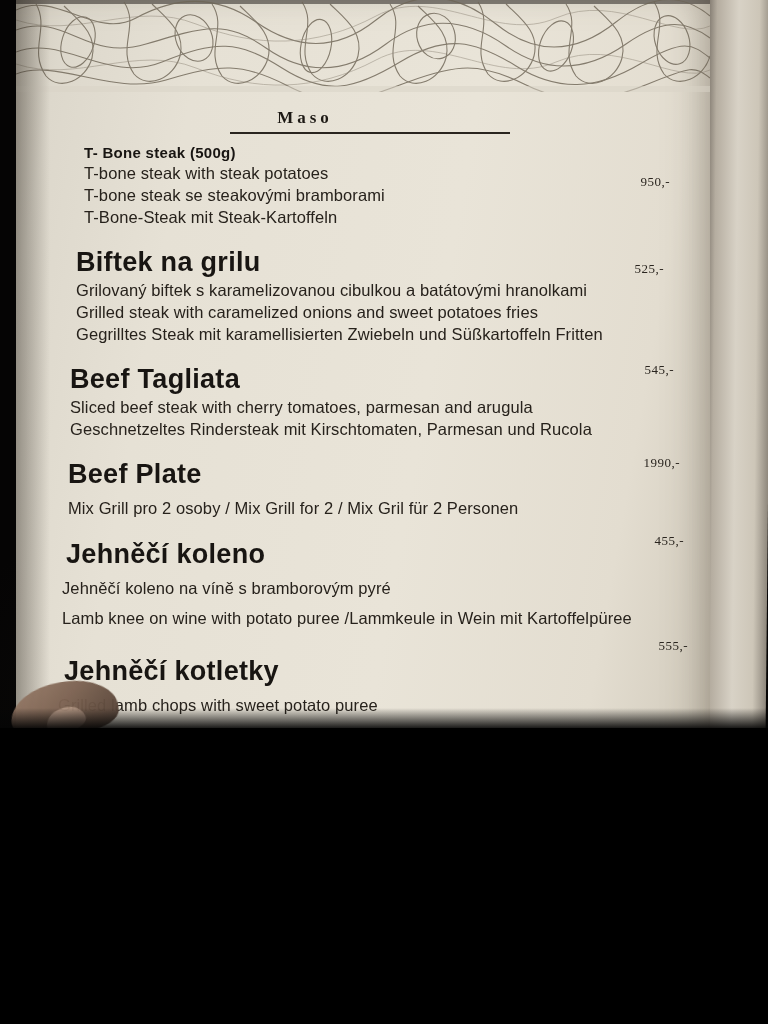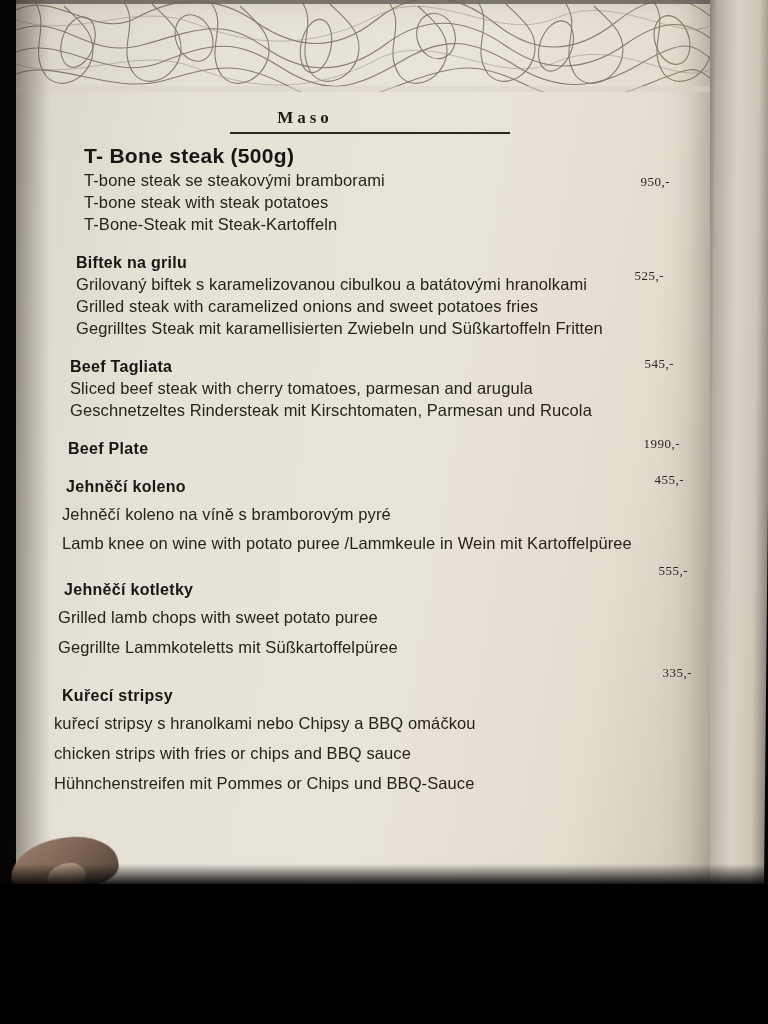--- a/index.html
+++ b/index.html
@@ -9,21 +9,21 @@
   }
   body {
     width: 768px;
     height: 1024px;
     overflow: hidden;
     font-family: "Liberation Sans", sans-serif;
   }
   #photo {
     position: relative;
     width: 768px;
-    height: 884px;
+    height: 728px;
     background: #eab308;
     overflow: hidden;
   }
 
   
   .bg-dark {
     position: absolute;
     inset: 0;
     background:
       radial-gradient(ellipse 60% 40% at 50% 100%, #1b1714 0%, #090807 60%, #050404 100%);
@@ -119,21 +119,21 @@
     background: #2a251f;
     margin: 4px 0 10px 170px;
   }
 
   .item {
     position: relative;
     margin-bottom: 14px;
   }
   .item-name {
     font-family: "Liberation Sans", sans-serif;
-    font-size: 16px;
+    font-size: 27px;
     font-weight: 600;
     letter-spacing: .3px;
     color: #181512;
     margin: 0 0 2px 0;
   }
   .item-price {
     position: absolute;
     right: -16px;
     top: 2px;
     font-family: Liberation Serif, serif;
@@ -145,21 +145,21 @@
   .desc {
     font-family: "Liberation Sans", sans-serif;
     font-size: 16.5px;
     line-height: 1.33;
     color: #27221c;
     margin: 0;
     letter-spacing: .1px;
   }
 
   
-  .i0 .item-name { font-size: 21px; }
+  .i0 .item-name { font-size: 15px; }
   .i0 { margin-left: 24px; }
   .i0 .desc { margin-left: 0px; }
   .i1 { margin-left: 16px; margin-top: 18px; }
   .i2 { margin-left: 12px; margin-top: 18px; }
   .i3 { margin-left: 10px; margin-top: 18px; }
   .i4 { margin-left: 8px; margin-top: 18px; }
   .i5 { margin-left: 6px; margin-top: 20px; }
   .i6 { margin-left: 4px; margin-top: 26px; }
   .i7 { margin-left: 2px; margin-top: 28px; }
 
@@ -252,22 +252,22 @@
     </div>
 
     <div class="menu">
 
       <div class="section-title">Maso</div>
       <div class="title-rule"></div>
 
       <div class="item i0">
         <div class="item-name">T- Bone steak (500g)</div>
         <div class="item-price">950,-</div>
+        <p class="desc">T-bone steak with steak potatoes</p>
         <p class="desc">T-bone steak se steakovými bramborami</p>
-        <p class="desc">T-bone steak with steak potatoes</p>
         <p class="desc">T-Bone-Steak mit Steak-Kartoffeln</p>
       </div>
 
       <div class="item i1">
         <div class="item-name">Biftek na grilu</div>
         <div class="item-price">525,-</div>
         <p class="desc">Grilovaný biftek s karamelizovanou cibulkou a batátovými hranolkami</p>
         <p class="desc">Grilled steak with caramelized onions and sweet potatoes fries</p>
         <p class="desc">Gegrilltes Steak mit karamellisierten Zwiebeln und Süßkartoffeln Fritten</p>
       </div>
@@ -276,20 +276,21 @@
       <div class="item i3">
         <div class="item-name">Beef Tagliata</div>
         <div class="item-price">545,-</div>
         <p class="desc">Sliced beef steak with cherry tomatoes, parmesan and arugula</p>
         <p class="desc">Geschnetzeltes Rindersteak mit Kirschtomaten, Parmesan und Rucola</p>
       </div>
 
       <div class="item i4">
         <div class="item-name">Beef Plate</div>
         <div class="item-price">1990,-</div>
+        <p class="desc">Mix Grill pro 2 osoby / Mix Grill for 2  / Mix Gril für 2 Personen</p>
       </div>
 
       <div class="item i5">
         <div class="item-name">Jehněčí koleno</div>
         <div class="item-price">455,-</div>
         <p class="desc">Jehněčí koleno na víně s bramborovým pyré</p>
         <p class="desc">Lamb knee on wine with potato puree /Lammkeule in Wein mit Kartoffelpüree</p>
       </div>
 
       <div class="item i6">

